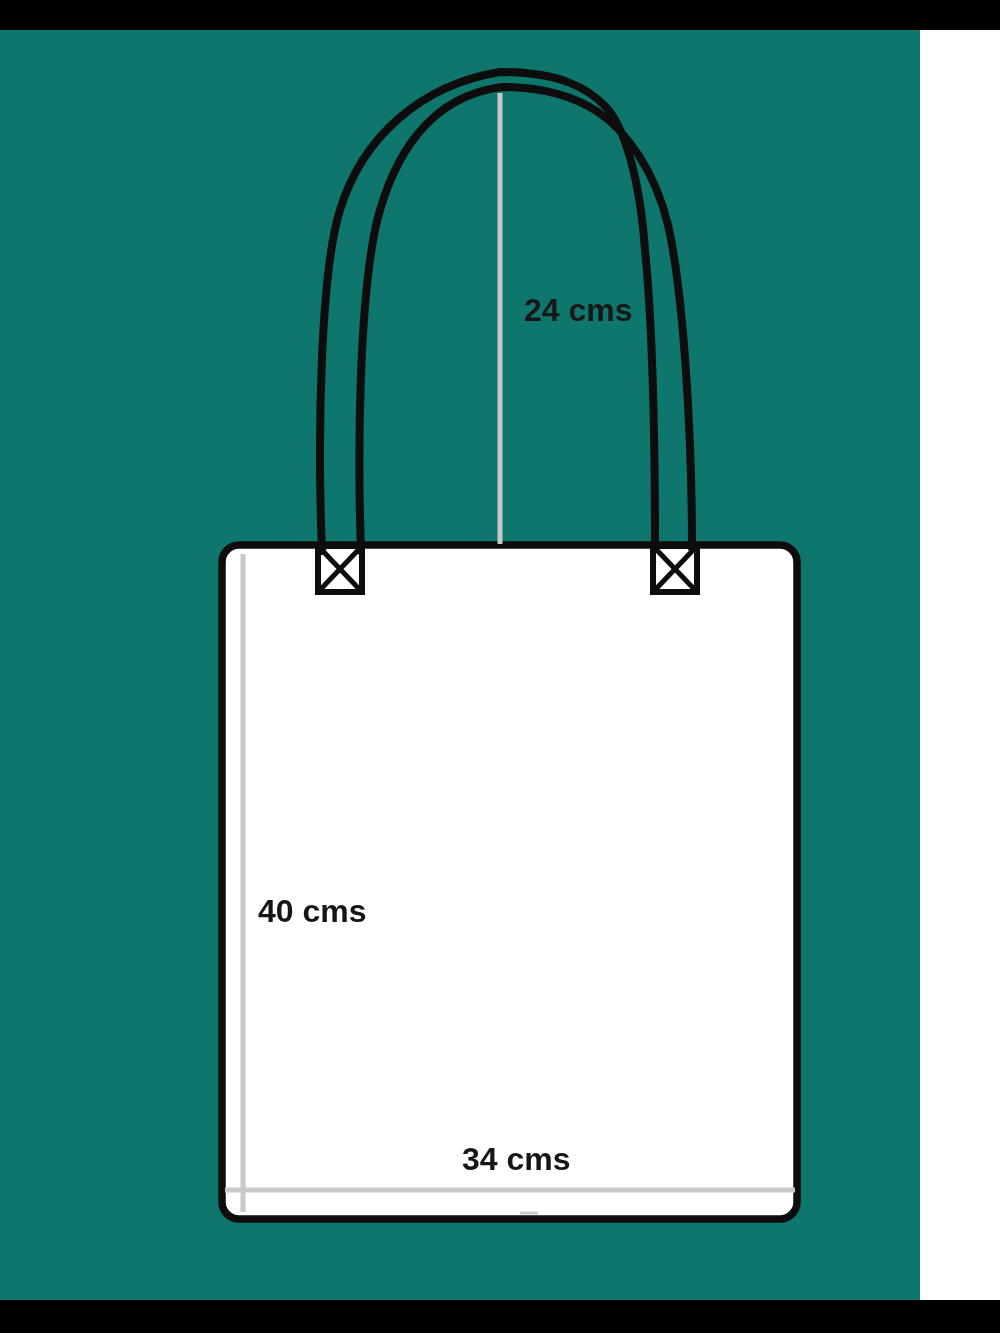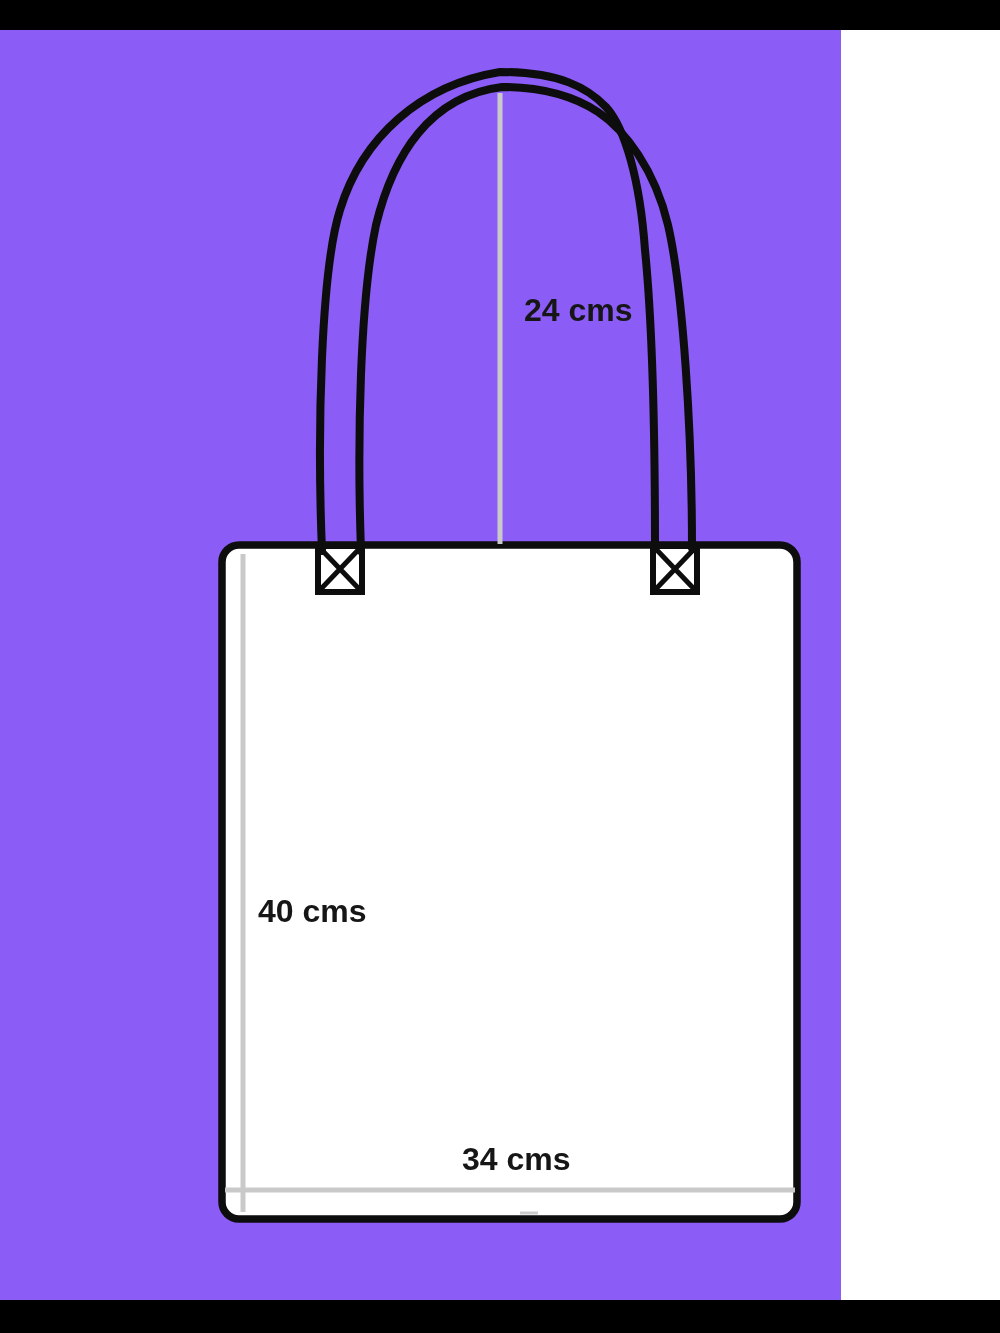--- a/index.html
+++ b/index.html
@@ -6,23 +6,23 @@
     margin: 0;
     padding: 0;
     background: #ffffff;
     width: 1000px;
     height: 1333px;
     overflow: hidden;
     font-family: "Liberation Sans", "DejaVu Sans", sans-serif;
   }
   .stage {
     position: relative;
-    width: 841px;
+    width: 920px;
     height: 1333px;
-    background: #8b5cf6;
+    background: #0f766e;
   }
   .letterbox {
     position: absolute;
     left: 0;
     width: 1000px;
     background: #000000;
   }
   .letterbox.top { top: 0; height: 30px; }
   .letterbox.bottom { top: 1300px; height: 33px; }
   svg.diagram {

